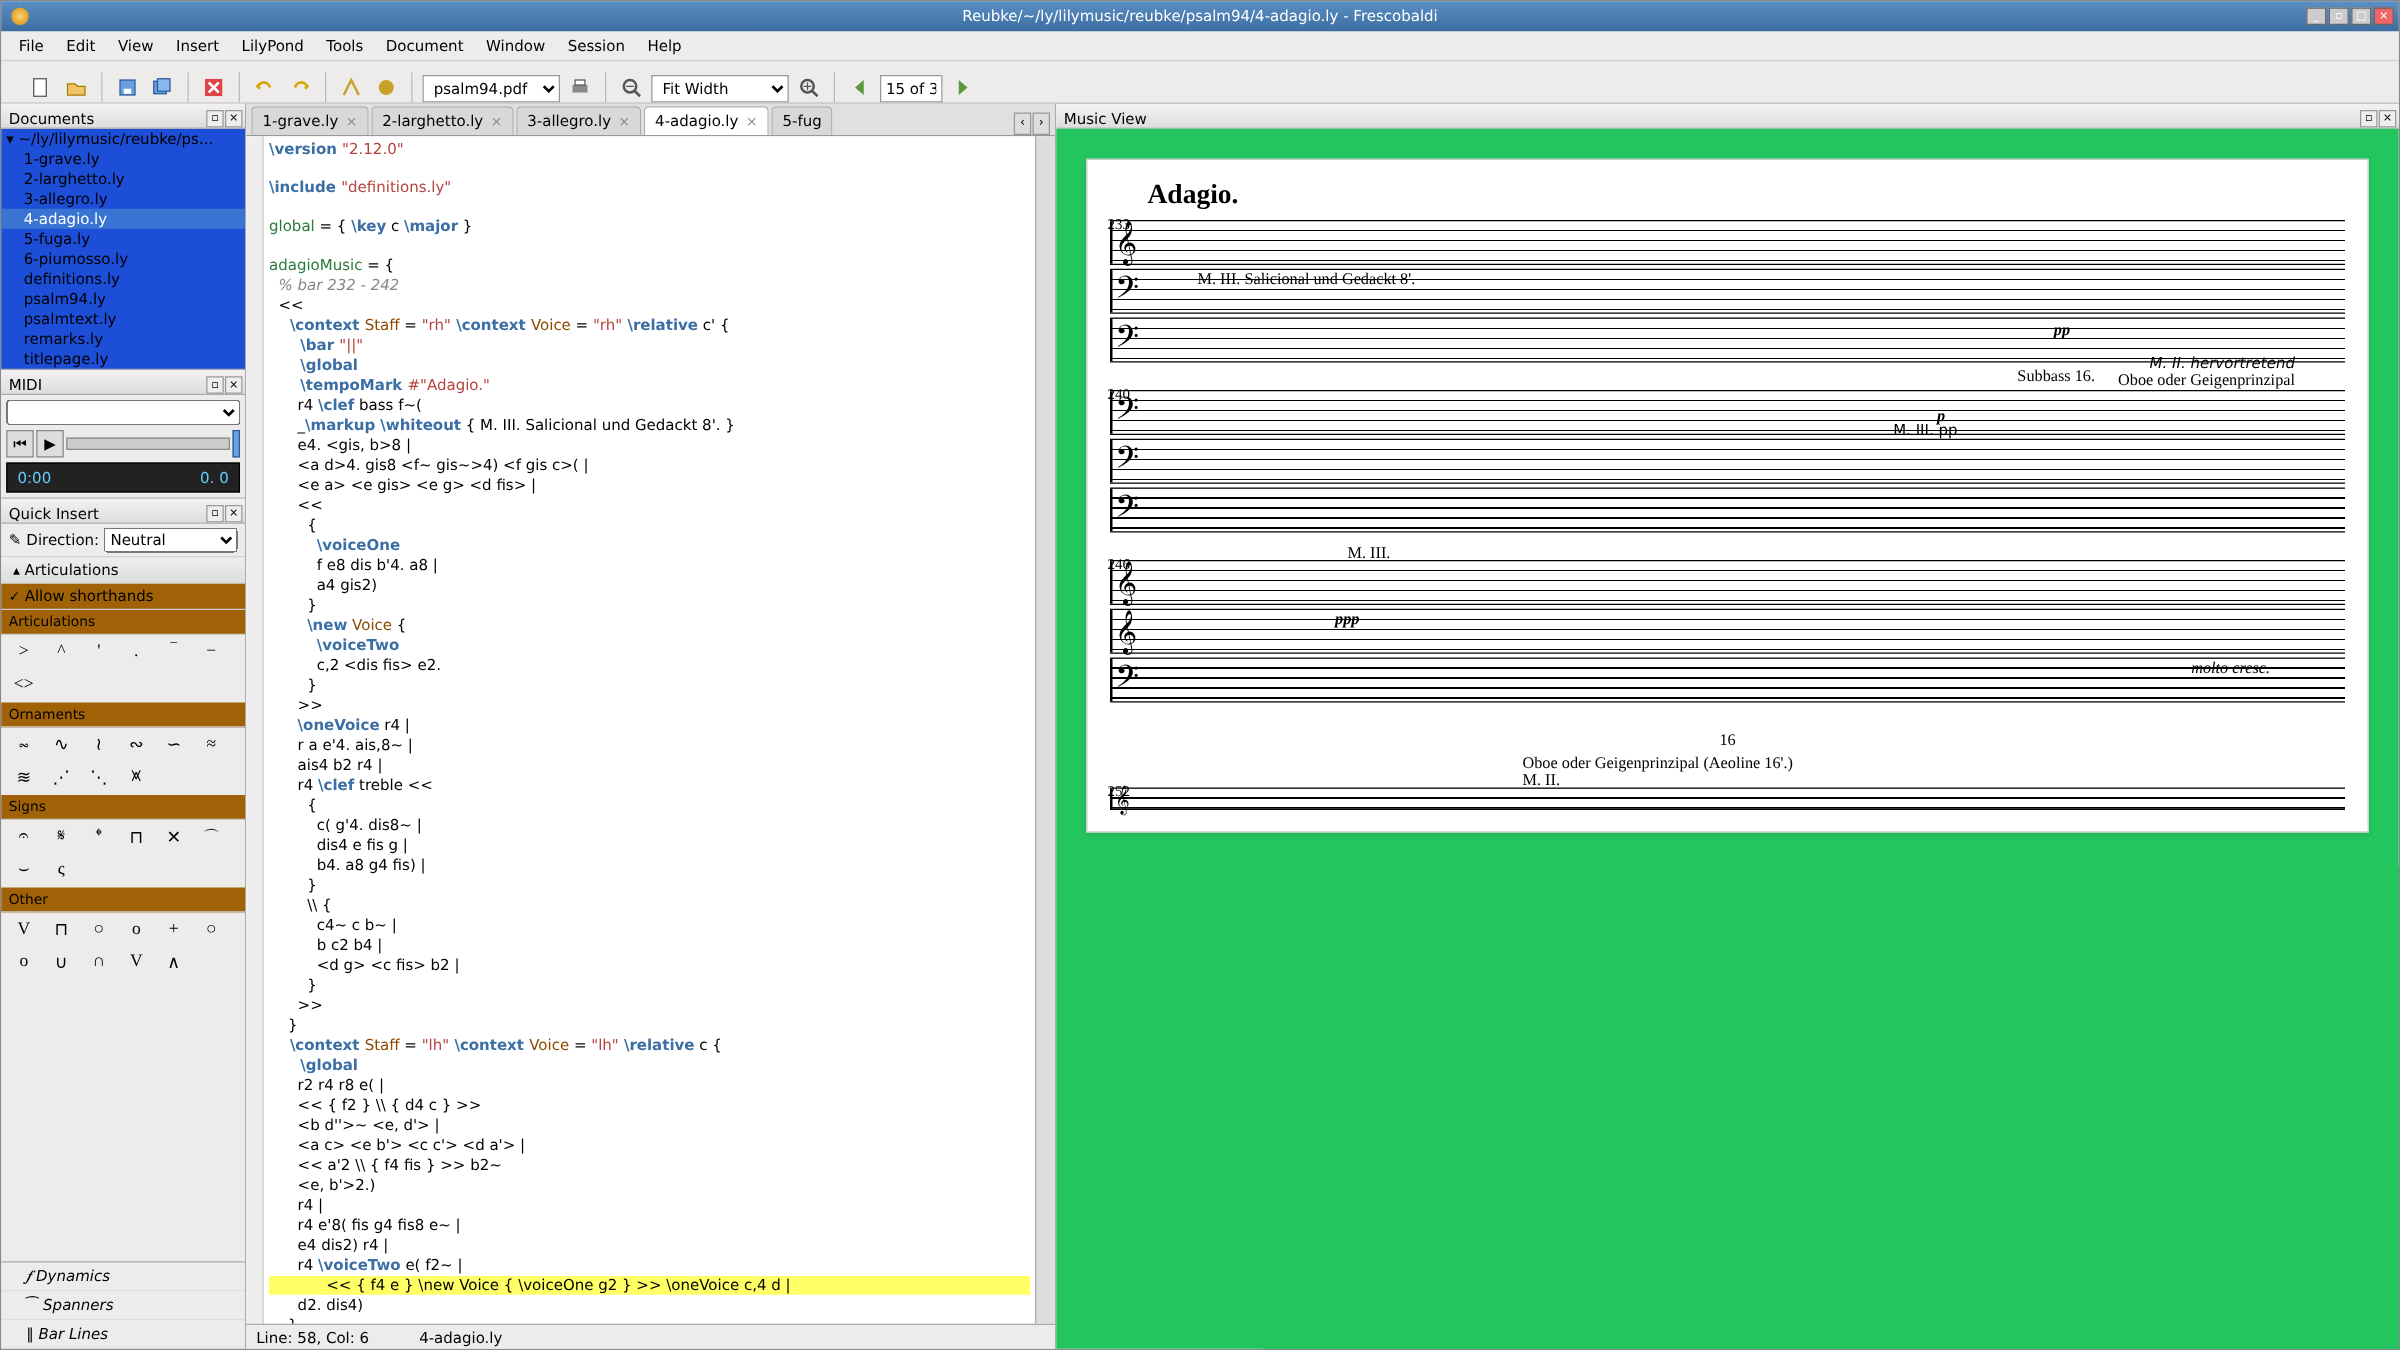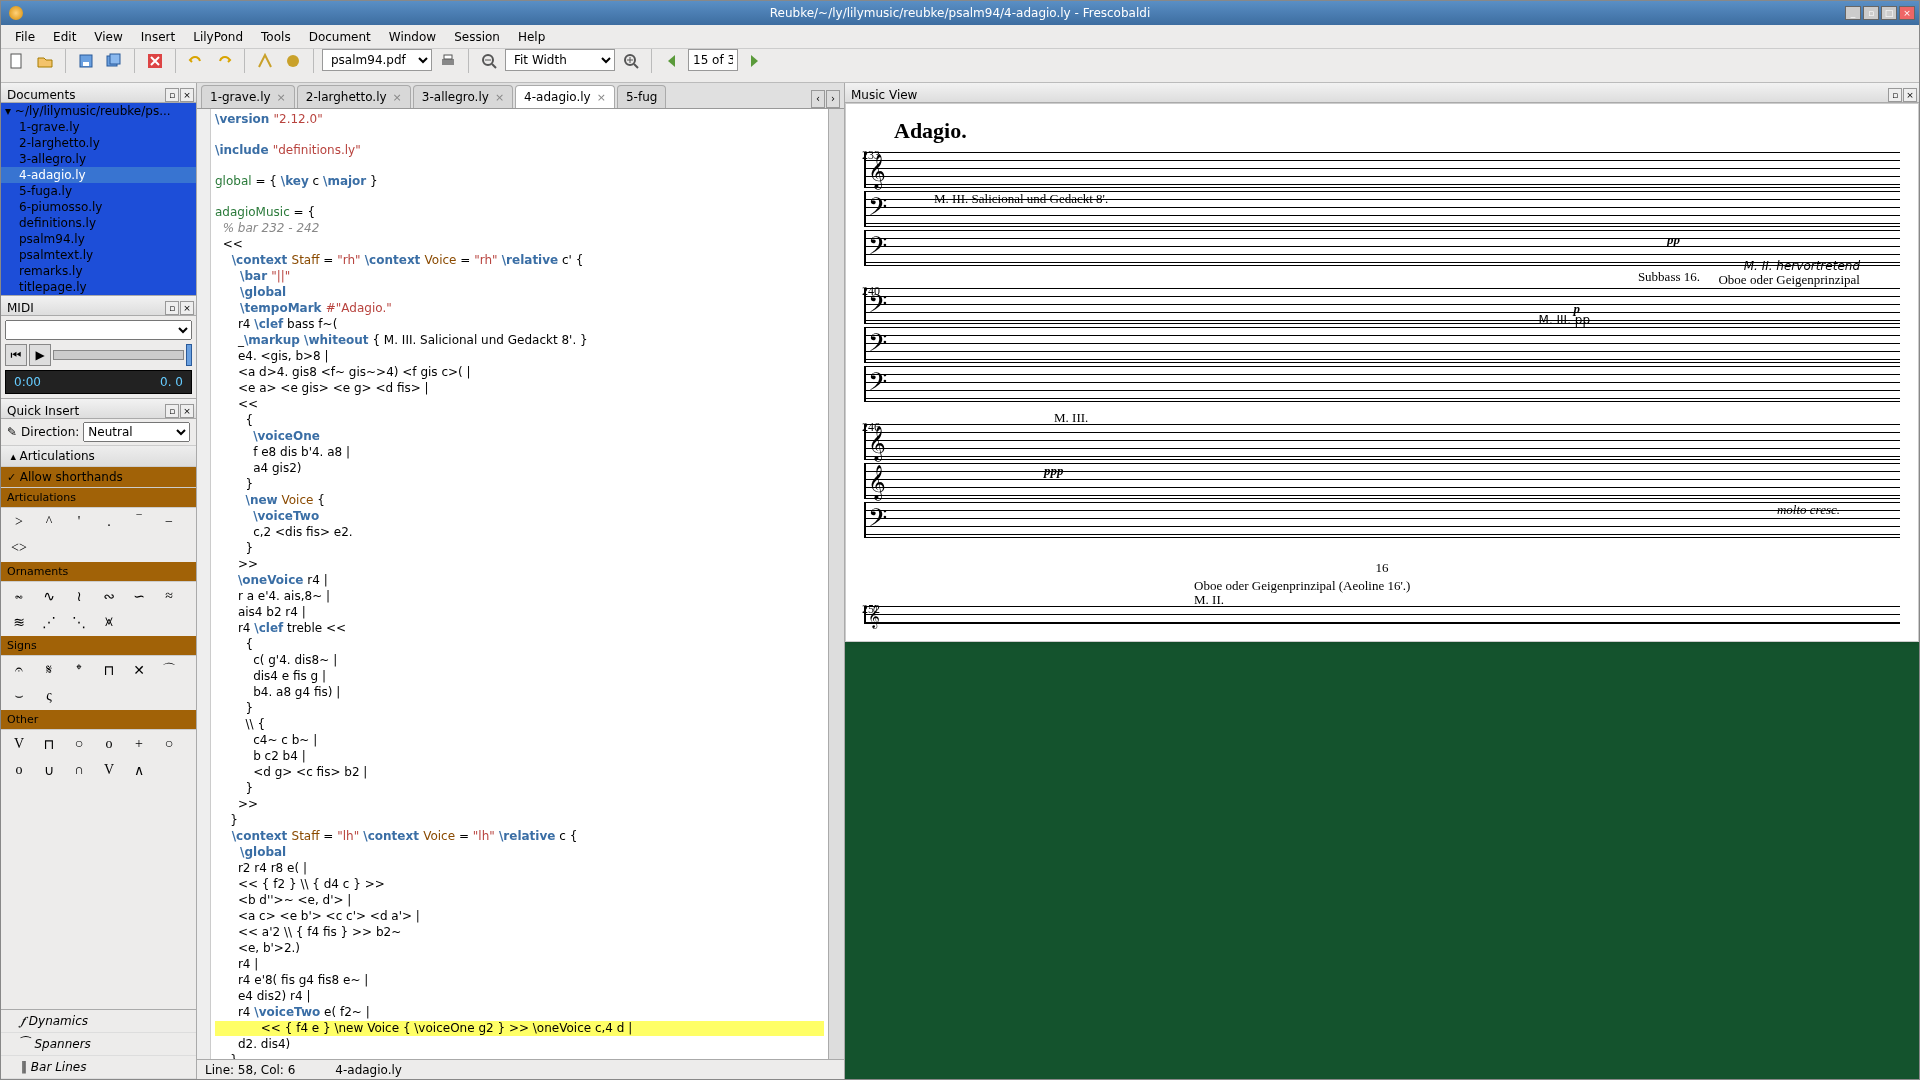--- a/index.html
+++ b/index.html
@@ -5,21 +5,21 @@
 * { margin: 0; padding: 0; box-sizing: border-box; font-family: "DejaVu Sans", Arial, sans-serif; font-size: 12px; }
 body { background: #edeceb; overflow: hidden; }
 .window { width: 1920px; height: 1080px; display: flex; flex-direction: column; border: 1px solid #888; }
 .titlebar { height: 24px; background: linear-gradient(#5a8fc5, #3d6da0); color: #fff; display: flex; align-items: center; justify-content: center; position: relative; font-size: 12px; }
 .titlebar .left-icon { position: absolute; left: 8px; width: 14px; height: 14px; background: radial-gradient(circle,#ffd27a,#d68a00); border-radius: 50%; }
 .titlebar .win-btns { position: absolute; right: 4px; display: flex; gap: 2px; }
 .titlebar .win-btns span { width: 16px; height: 14px; background: #ccc; border: 1px solid #666; font-size: 9px; text-align: center; line-height: 12px; cursor: pointer; }
 .titlebar .win-btns .close { background:#e66; }
 .menubar { height: 24px; background: #edeceb; display: flex; align-items: center; padding: 0 6px; gap: 2px; border-bottom: 1px solid #ccc; }
 .menubar span { padding: 2px 8px; cursor: pointer; }
-.toolbar { height: 34px; background: #edeceb; display: flex; align-items: flex-start; padding: 0 4px; gap: 4px; border-bottom: 1px solid #bbb; }
+.toolbar { height: 34px; background: #edeceb; display: flex; align-items: flex-end; padding: 0 20px; gap: 4px; border-bottom: 1px solid #bbb; }
 .tbtn { width: 24px; height: 24px; border: 1px solid transparent; display:flex; align-items:center; justify-content:center; cursor:pointer; border-radius:3px; }
 .tsep { width:1px; height:24px; background:#bbb; margin:0 4px; }
 .toolbar select, .toolbar input { height:22px; border:1px solid #999; background:#fff; padding:0 4px; font-size:12px; }
 .main { flex:1; display:flex; min-height:0; }
 .leftcol { width: 196px; display:flex; flex-direction:column; border-right:1px solid #aaa; background:#edeceb;}
 .panel-hdr { height:20px; background:linear-gradient(#f2f2f2,#ddd); border-bottom:1px solid #aaa; display:flex; align-items:flex-end; padding:0 6px; font-size:11px; position:relative; }
 .panel-hdr .pbtns { position:absolute; right:2px; display:flex; gap:1px;}
 .panel-hdr .pbtns span{ width:14px; height:14px; border:1px solid #999; font-size:9px; text-align:center; line-height:12px; cursor:pointer; background:#eee;}
 .doclist { flex:0 0 auto; background:#1d4ed8; border-bottom:1px solid #aaa; max-height:200px; overflow:auto;}
 .doclist .item { padding:1px 4px 1px 18px; cursor:pointer; font-size:12px; white-space:nowrap;}
@@ -52,21 +52,21 @@
 .code{flex:1;font-family:"DejaVu Sans Mono",monospace;font-size:12.5px;line-height:15px;padding:2px 4px;white-space:pre;overflow:auto;}
 .code .str{color:#b8433e;}
 .code .cmd{color:#3a6ea5;font-weight:bold;}
 .code .var{color:#2a7a3a;}
 .code .cmt{color:#888;font-style:italic;}
 .code .type{color:#8a4a00;text-align:center;}
 .code .hl{background:#ffff66;display:inline-block;width:100%;}
 .scroll-v{width:16px;background:#ddd;border-left:1px solid #aaa;}
 .statusbar{height:20px;border-top:1px solid #aaa;background:#edeceb;display:flex;align-items:center;padding:0 8px;gap:40px;font-size:11px;}
 .music-col{flex:1;display:flex;flex-direction:column;background:#fff;}
-.music-body{flex:1;background:#14532d;padding:0;overflow:auto;position:relative;}
+.music-body{flex:1;background:#22c55e;padding:24px;overflow:auto;position:relative;}
 .score-page{background:#fff;border:1px solid #ccc;padding:14px 18px;box-shadow:0 2px 4px rgba(0,0,0,0.1);}
 .score-title{font-family:Georgia,serif;font-size:22px;font-weight:bold;margin-left:30px;margin-bottom:8px;}
 .sys{margin-bottom:22px;position:relative;}
 .barnum{position:absolute;left:-2px;top:-4px;font-family:Georgia,serif;font-size:12px;}
 .staff{height:36px;border-top:1px solid #000;border-bottom:1px solid #000;position:relative;margin-bottom:3px;background:repeating-linear-gradient(to bottom,transparent 0,transparent 7px,#000 7px,#000 8px);}
 .staff::before{content:"";position:absolute;left:0;top:0;bottom:0;width:2px;background:#000;}
 .staff-single{height:36px;}
 .staff .clef{position:absolute;left:4px;font-family:serif;font-size:30px;line-height:36px;}
 .anno{font-family:Georgia,serif;font-size:13px;position:absolute;}
 .anno.it{font-style:italic;}

